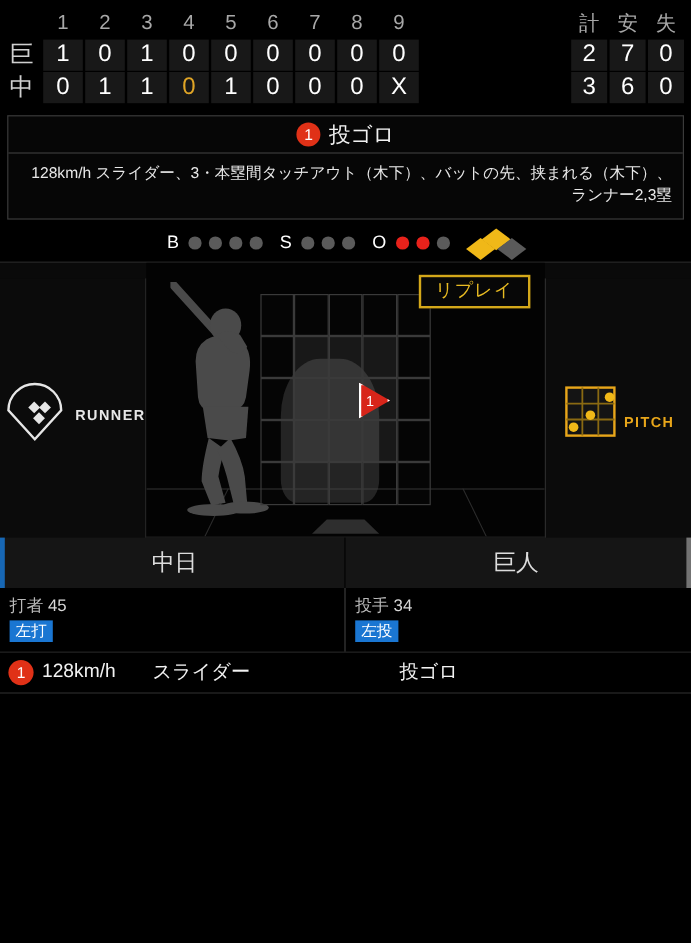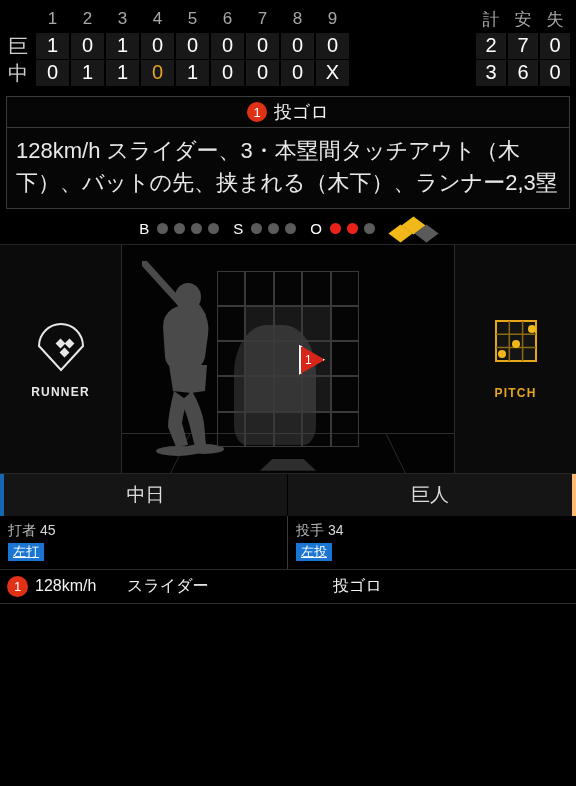--- a/index.html
+++ b/index.html
@@ -48,21 +48,21 @@
   }
   .pitch-badge {
     width:20px; height:20px; border-radius:50%;
     background:#e03117; color:#fff; font-size:13px;
     display:flex; align-items:center; justify-content:center;
     flex:0 0 20px;
   }
   .result-title { color:#f0f0f0; font-size:18px; }
   .result-body {
     padding:7px 9px 9px 9px;
-    color:#e8e8e8; font-size:22px; line-height:1.45;
+    color:#e8e8e8; font-size:13px; line-height:1.45;text-align:right;
   }
 
   
   .countbar {
     height:30px; display:flex; align-items:center; justify-content:center;
     gap:0px; margin-top:5px;
   }
   .cnt-group { display:flex; align-items:center; gap:6px; margin-right:14px; }
   .cnt-label { color:#fff; font-size:15px; margin-right:2px; }
   .dot { width:11px; height:11px; border-radius:50%; background:#5b5b5b; }
@@ -78,23 +78,23 @@
   .base.third  { left:2px;  top:8px; }
   .base.first  { left:28px; top:8px; }
 
   
   .stage {
     position:relative; height:230px;
     background:#0a0a0a;
     border-top:1px solid #262626; border-bottom:1px solid #262626;
   }
   .side-panel {
-    position:absolute; top:0; height:100%; width:122px;
+    position:absolute; top:13px; height:100%; width:122px;
     background:#0b0b0b;
-    display:flex; flex-direction:column; align-items:center; justify-content:center;
+    display:flex; align-items:center; justify-content:center;
     gap:5px;
   }
   .side-panel.left { left:0; border-right:1px solid #2a2a2a; }
   .side-panel.right { right:0; border-left:1px solid #2a2a2a; }
   .side-label { font-size:12px; letter-spacing:1.2px; font-weight:bold; }
   .side-panel.left .side-label { color:#e8e8e8; }
   .side-panel.right .side-label { color:#e8a61a;margin-top:13px; }
 
   .video {
     position:absolute; left:122px; right:122px; top:0; bottom:0;
@@ -152,35 +152,35 @@
 
   
   .team-tabs { display:flex; height:42px; background:#000; }
   .team-tab {
     flex:1 1 50%;
     display:flex; align-items:center; justify-content:center;
     background:#151515; color:#dcdcdc; font-size:19px;
     position:relative;
   }
   .team-tab.left  { border-left:4px solid #1767b4; border-right:1px solid #000; }
-  .team-tab.right { border-right:4px solid #fdba74; }
+  .team-tab.right { border-right:4px solid #737373; }
 
   
   .players { display:flex; background:#000; border-bottom:1px solid #2a2a2a;align-items:center; }
   .player {
     flex:1 1 50%; padding:6px 8px 8px 8px;
   }
   .player.left { border-right:1px solid #3a3a3a; }
   .p-role { color:#b9b9b9; font-size:14px; margin-bottom:3px; }
   .p-role .p-num { color:#d8d8d8; font-size:14px; margin-left:4px; }
   .p-name-row { display:flex; align-items:center; gap:8px; }
   .p-name { color:#ffffff; font-size:22px; line-height:1.1; }
   .p-hand {
     background:#1a76d2; color:#fff; font-size:13px;
-    padding:2px 5px 3px 5px; line-height:1;text-decoration:underline;
+    padding:2px 5px 3px 5px; line-height:1;
   }
 
   
   .pitchlog {
     display:flex; align-items:center; height:34px;
     border-bottom:1px solid #2a2a2a; padding-left:7px;
     background:#000;
   }
   .pl-badge {
     width:21px; height:21px; border-radius:50%;
@@ -364,20 +364,21 @@
         <div class="zc"></div>
         <div class="zc"></div>
         <div class="zc"></div>
       </div>
 
       <span class="pitch-marker-box">
         <span class="pitch-marker-num">1</span>
       </span>
     </div>
 
+    <div class="replay-btn">リプレイ</div>
   </div>
 
   <div class="side-panel right">
     <span>
       <svg width="46" height="46" viewBox="0 0 46 46">
         <rect x="3" y="3" width="40" height="40" fill="#141414" stroke="#e8a61a" stroke-width="2"></rect>
         <line x1="16.3" y1="3" x2="16.3" y2="43" stroke="#8a6a12" stroke-width="1.5"></line>
         <line x1="29.6" y1="3" x2="29.6" y2="43" stroke="#8a6a12" stroke-width="1.5"></line>
         <line x1="3" y1="16.3" x2="43" y2="16.3" stroke="#8a6a12" stroke-width="1.5"></line>
         <line x1="3" y1="29.6" x2="43" y2="29.6" stroke="#8a6a12" stroke-width="1.5"></line>

